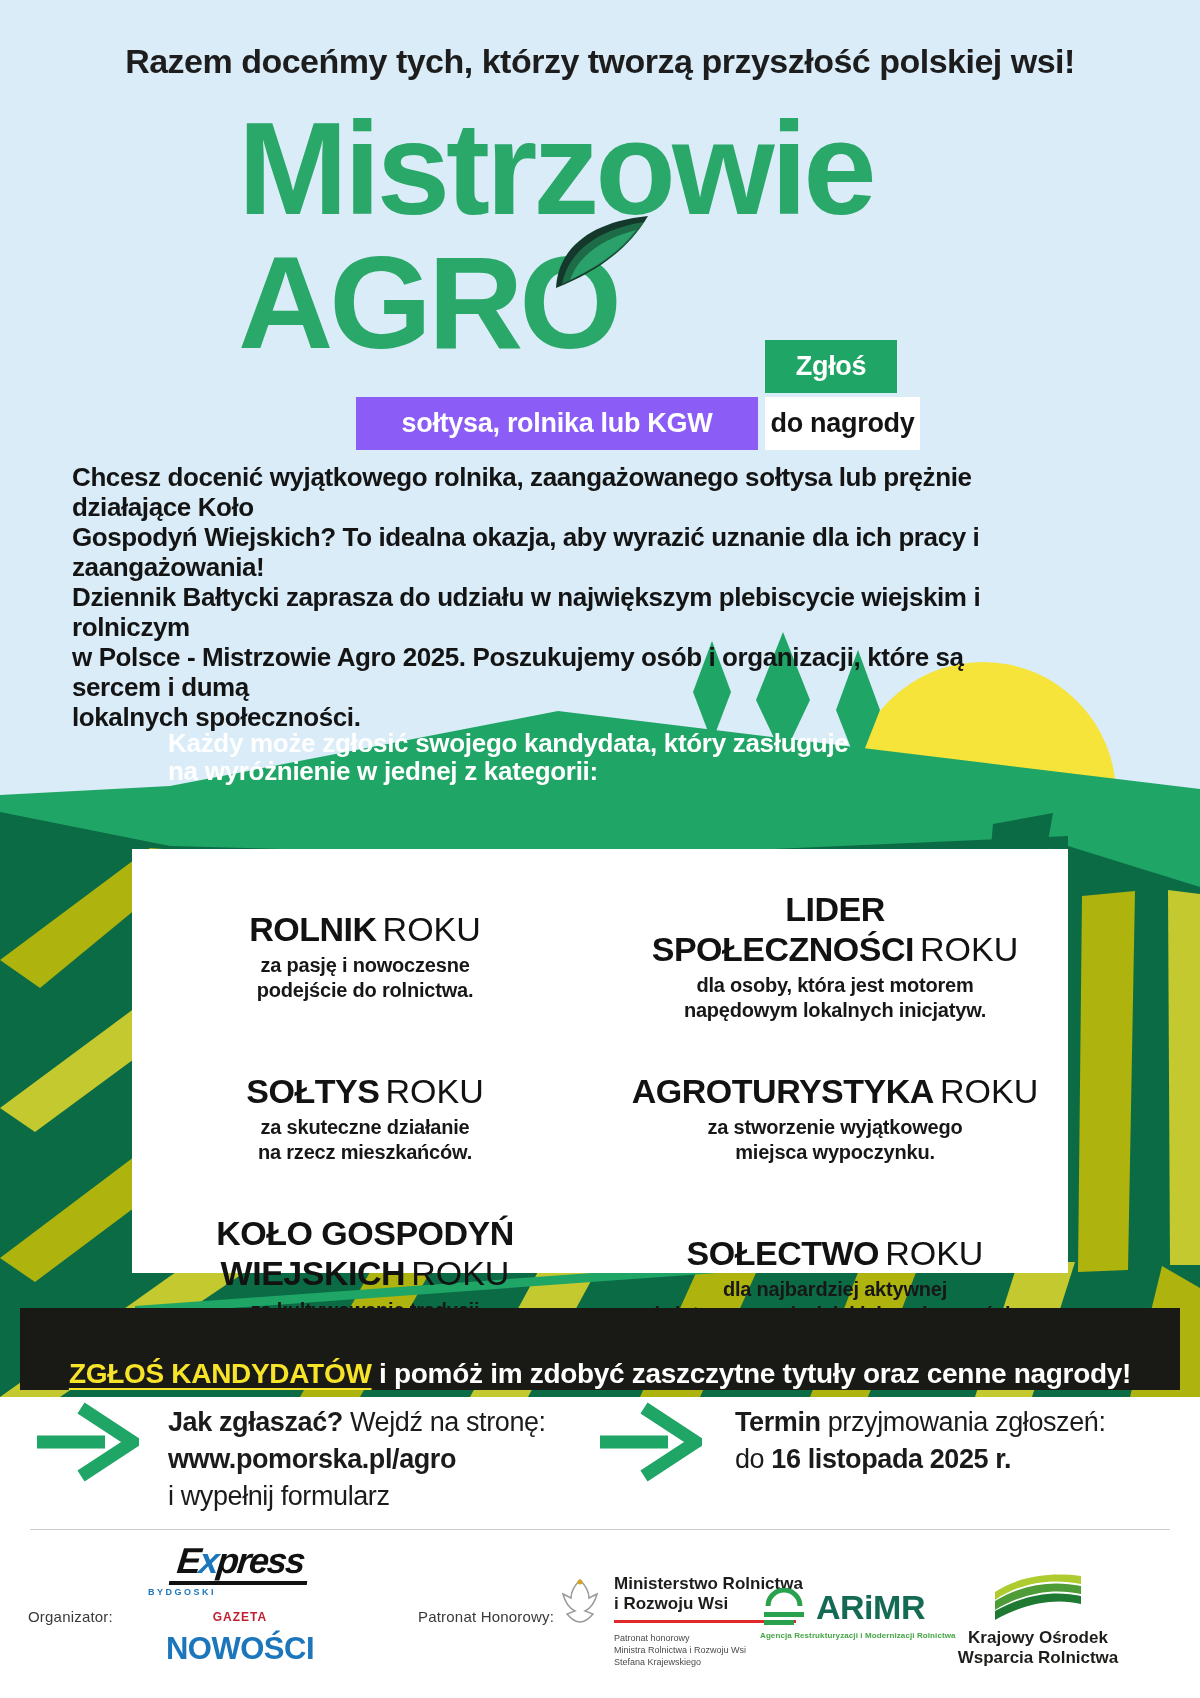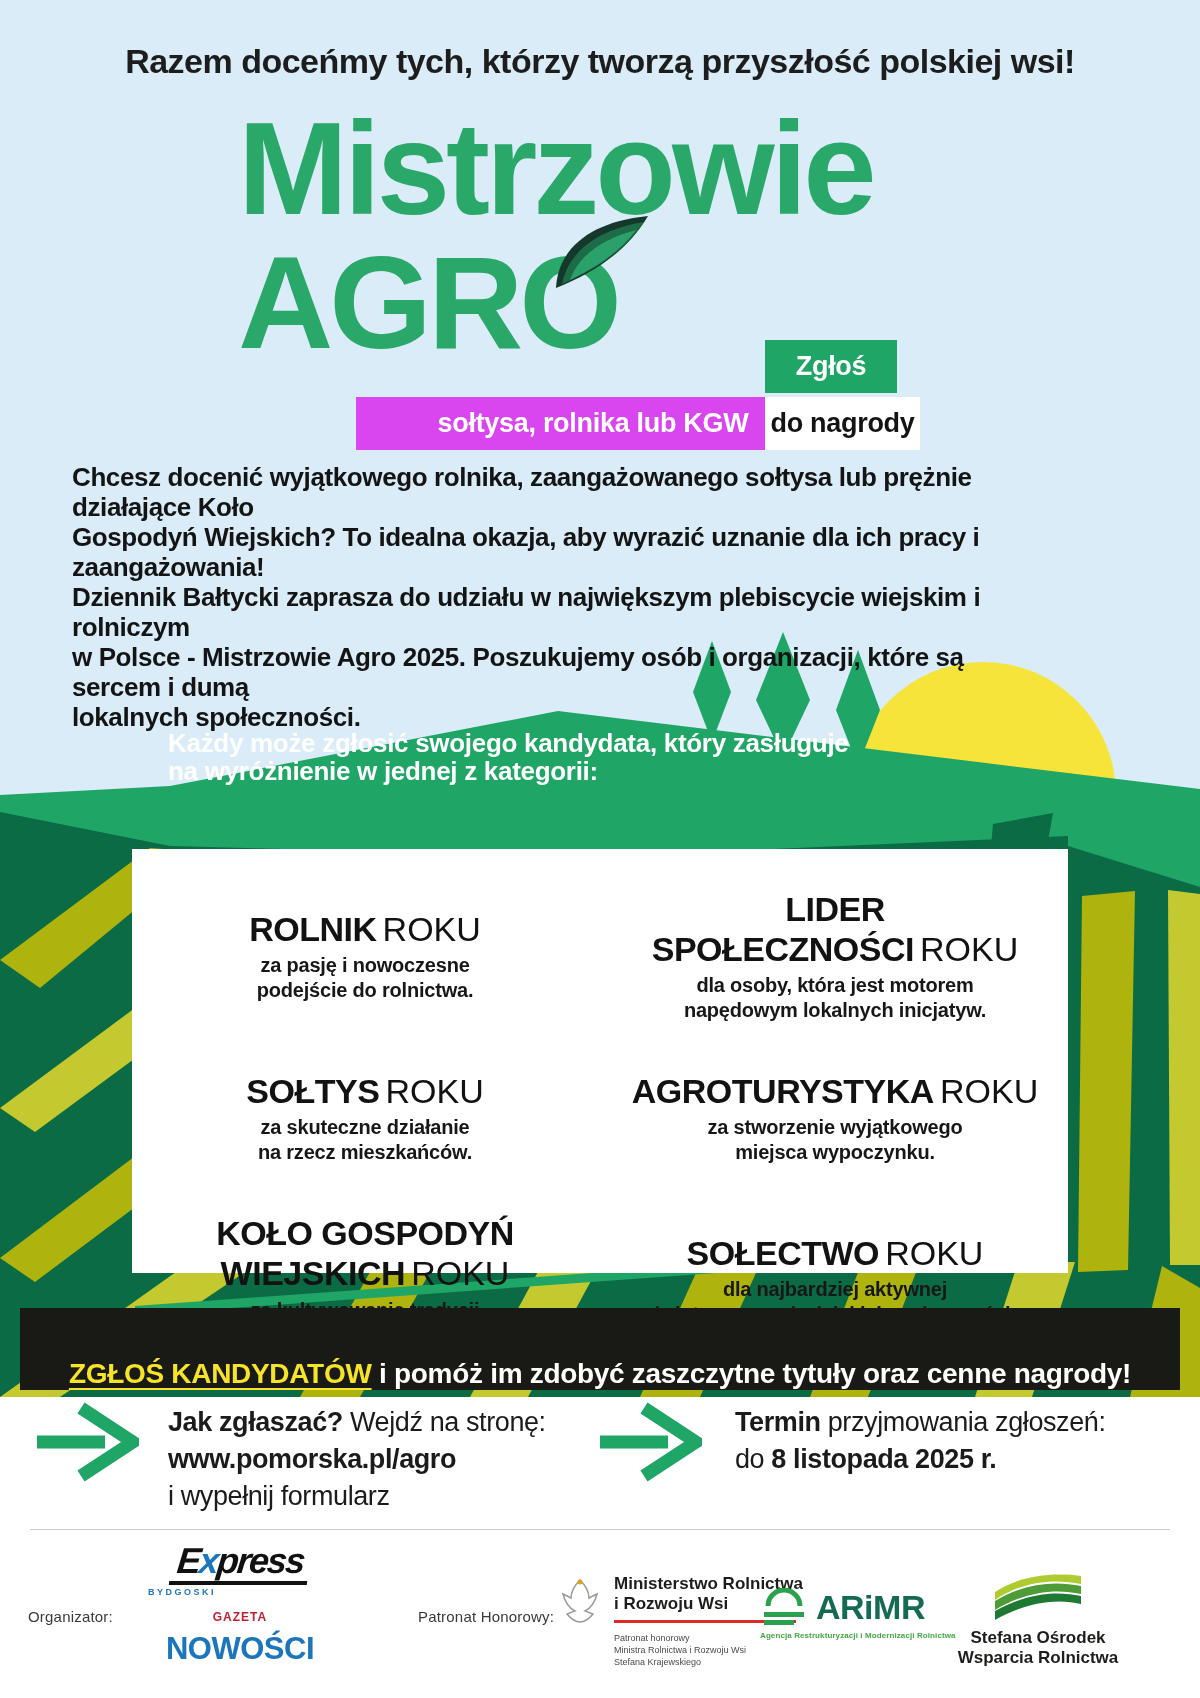--- a/index.html
+++ b/index.html
@@ -20,21 +20,21 @@
   .tagline{left:0;top:42px;width:1200px;text-align:center;font-size:34px;font-weight:600;
            letter-spacing:-0.5px;color:#1d1d1d;}
   .title-line{left:238px;font-weight:800;color:var(--c-title_green,#2AA869);
               font-size:132px;line-height:1;letter-spacing:-4px;}
   .title-1{top:103px;}
   .title-2{top:237px;}
   .leaf{left:548px;top:210px;}
   .badge{height:53px;display:flex;align-items:center;justify-content:center;
          font-weight:700;font-size:27px;letter-spacing:-0.3px;}
   .badge-green{left:765px;top:340px;width:132px;background:var(--c-green,#1FA565);color:#fff;}
-  .badge-black{left:356px;top:397px;width:402px;background:#d946ef;color:#fff;padding-left:36px;}
+  .badge-black{left:356px;top:397px;width:402px;background:#8b5cf6;color:#fff;}
   .badge-white{left:765px;top:397px;width:155px;background:#fff;color:#141414;}
 
   .prelines{white-space:pre-line;}
   .intro{left:72px;top:462px;width:960px;font-size:26px;font-weight:700;line-height:30px;
          letter-spacing:-0.4px;color:#141414;}
 
   .cat-heading{left:168px;top:729px;width:760px;color:#fff;font-size:26px;font-weight:700;
                line-height:28px;letter-spacing:-0.3px;}
 
   
@@ -200,21 +200,21 @@
     <div class="b">www.pomorska.pl/agro</div>
     <div>i wypełnij formularz</div>
   </div>
 
   <svg class="abs arrow arrow-2" width="104" height="80" viewBox="0 0 104 80">
     <path d="M2 40 H70" stroke="currentColor" stroke-width="13" fill="none"></path>
     <path d="M46 6 L98 40 L46 74" stroke="currentColor" stroke-width="13" fill="none"></path>
   </svg>
   <div class="abs info-text deadline-text">
     <div><span class="b">Termin</span><span> przyjmowania zgłoszeń:</span></div>
-    <div><span>do </span><span class="b">8 listopada 2025 r.</span></div>
+    <div><span>do </span><span class="b">16 listopada 2025 r.</span></div>
   </div>
 
   <div class="abs divider"></div>
 
   <div class="abs small-label organizer-label">Organizator:</div>
 
   <div class="abs logo-col">
     <div>
       <span class="express"><span>E</span><span class="x">x</span><span>press</span></span>
       <div class="express-sub">BYDGOSKI</div>
@@ -256,17 +256,17 @@
     </div>
     <div class="arimr-sub">Agencja Restrukturyzacji i Modernizacji Rolnictwa</div>
   </div>
 
   <div class="abs kowr">
     <svg width="94" height="46" viewBox="0 0 94 46">
       <path d="M4 26 C 30 8, 62 4, 90 10 L90 2 C 60 -2, 28 2, 4 18 Z" fill="#AECB2F"></path>
       <path d="M4 36 C 34 18, 64 14, 90 20 L90 12 C 62 6, 32 10, 4 27 Z" fill="#4E9C37"></path>
       <path d="M4 46 C 36 28, 66 24, 90 30 L90 22 C 64 16, 34 20, 4 37 Z" fill="#1E7A33"></path>
     </svg>
-    <div class="kowr-name prelines">Stefana Ośrodek
+    <div class="kowr-name prelines">Krajowy Ośrodek
 Wsparcia Rolnictwa</div>
   </div>
 
 </div>
 
 </body></html>

